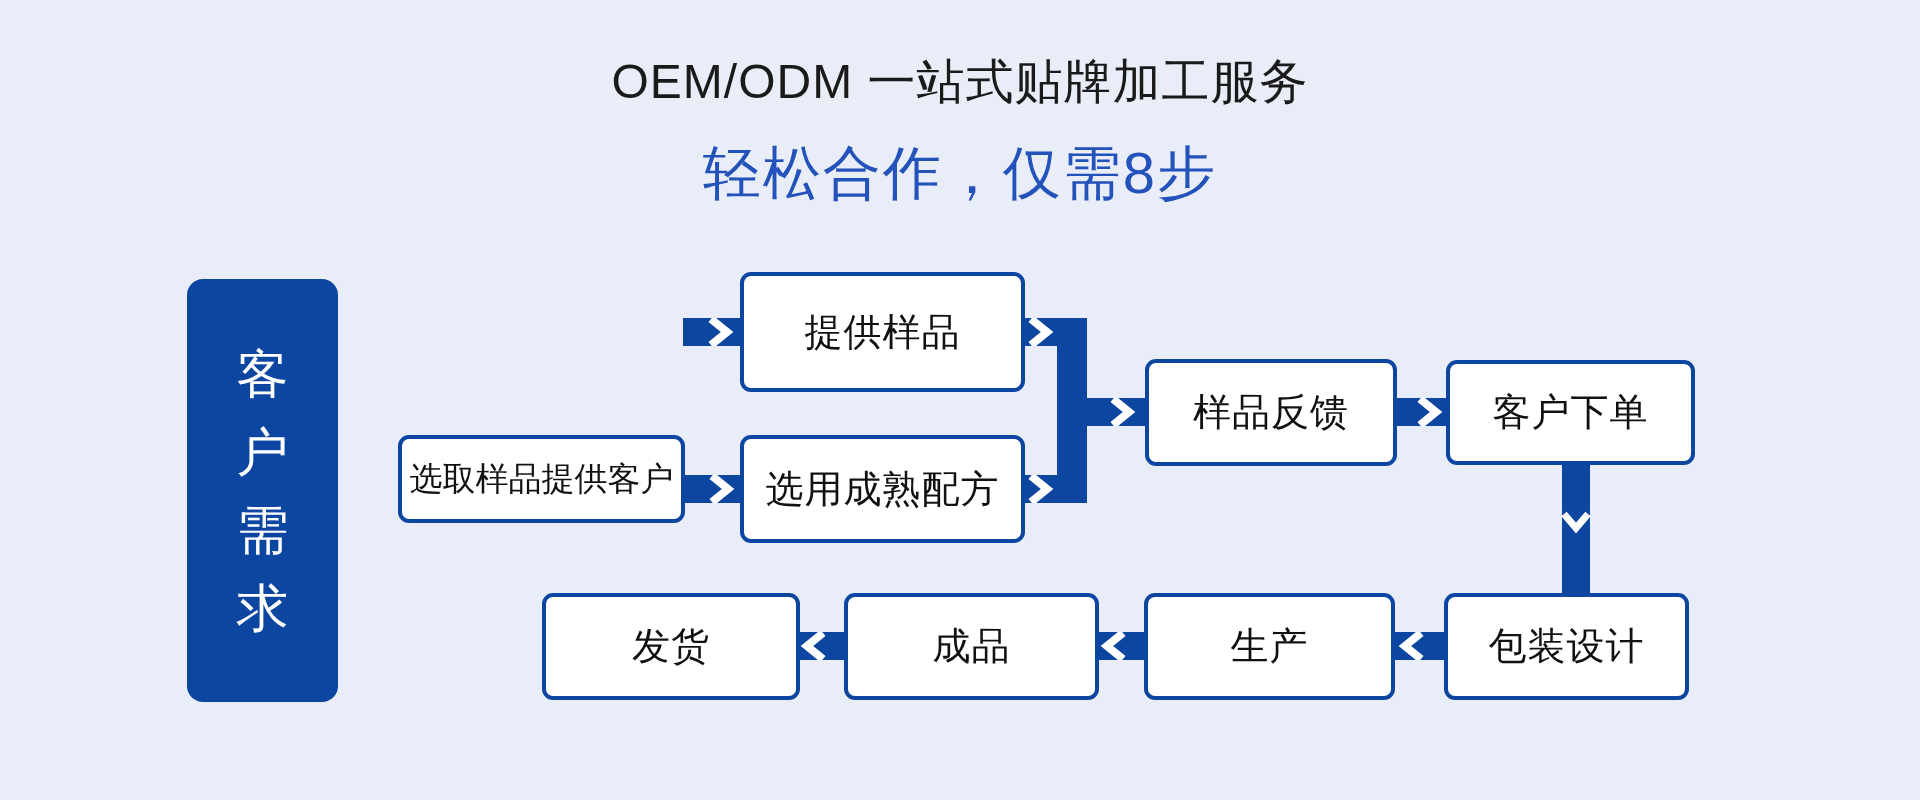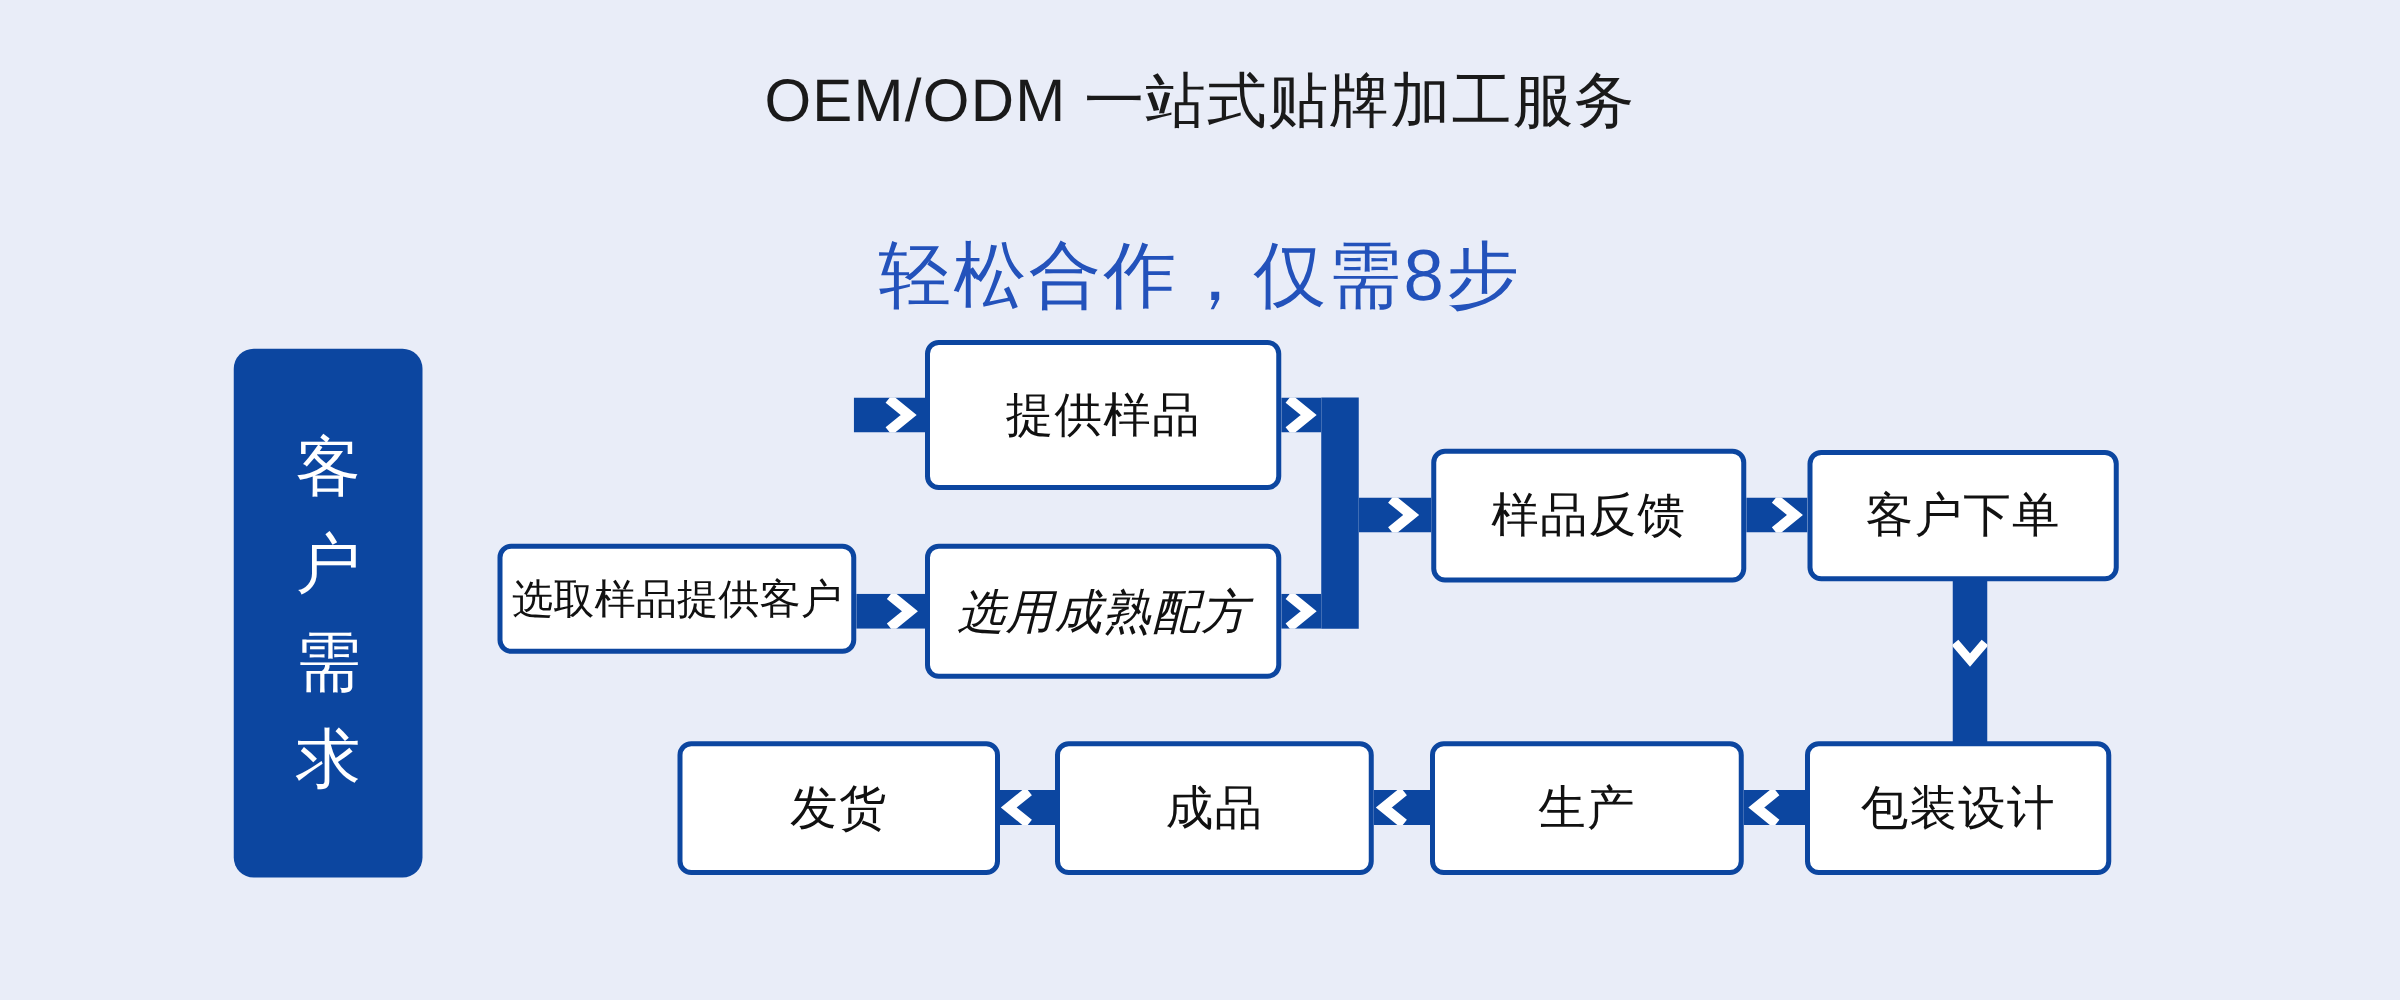--- a/index.html
+++ b/index.html
@@ -27,21 +27,20 @@
     font-size:48px;line-height:76px;font-weight:500;
     color:var(--title-text);
     letter-spacing:1px;
   }
   .subtitle{
     position:absolute;left:0;top:136px;width:1920px;
     text-align:center;
     font-size:58px;line-height:74px;font-weight:500;
     color:var(--subtitle-blue);
     letter-spacing:2px;
-    margin-top:48px;
   }
   .source-box{
     position:absolute;left:187px;top:279px;width:151px;height:423px;
     background:var(--primary-blue);
     border-radius:16px;
     display:flex;flex-direction:column;align-items:center;justify-content:center;
     gap:26px;
   }
   .source-box span{
     color:#fff;font-size:52px;line-height:52px;font-weight:400;
@@ -98,21 +97,21 @@
 
   <div class="step-box small-text" style="left:398px;top:435px;width:287px;height:88px;">选取样品提供客户</div>
 
   <div class="conn" style="left:685px;top:475px;">
     <svg width="55" height="28">
       <rect class="cf" width="55" height="28"></rect>
       <path class="cs" d="M27,1 L43,14 L27,27"></path>
     </svg>
   </div>
 
-  <div class="step-box" style="left:740px;top:435px;width:285px;height:108px;font-style:italic;">选用成熟配方</div>
+  <div class="step-box" style="left:740px;top:435px;width:285px;height:108px;">选用成熟配方</div>
 
   <div class="conn" style="left:1025px;top:475px;">
     <svg width="32" height="28">
       <rect class="cf" width="32" height="28"></rect>
       <path class="cs" d="M6,1 L22,14 L6,27"></path>
     </svg>
   </div>
 
   <div class="bar" style="left:1057px;top:318px;width:30px;height:185px;"></div>
 

